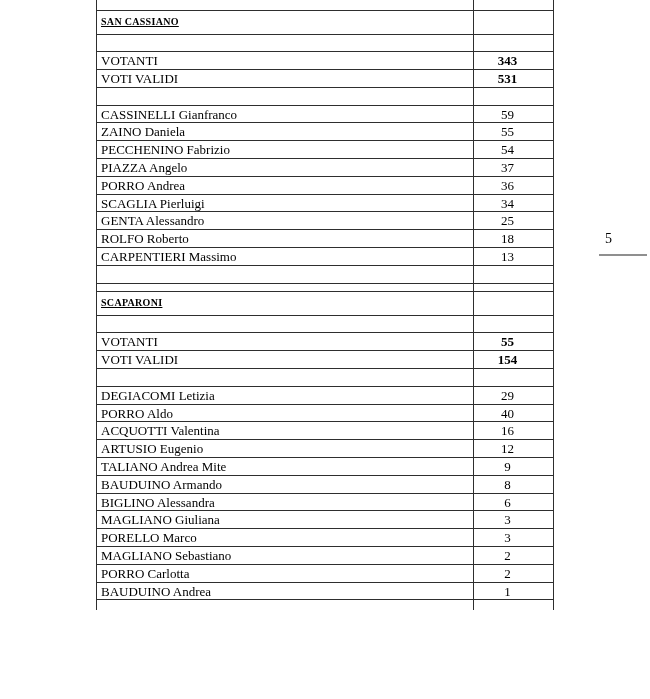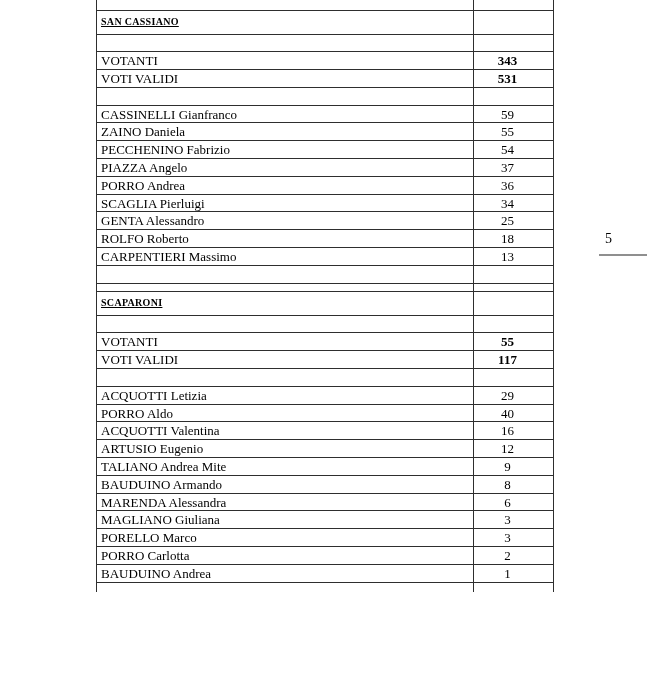--- a/index.html
+++ b/index.html
@@ -145,28 +145,28 @@
         <tr class="r-std">
           <td class="lbl"></td>
           <td class="val"></td>
         </tr>
         <tr class="r-std r-total">
           <td class="lbl">VOTANTI</td>
           <td class="val">55</td>
         </tr>
         <tr class="r-std r-total">
           <td class="lbl">VOTI VALIDI</td>
-          <td class="val">117</td>
-        </tr>
-        <tr class="r-std">
-          <td class="lbl"></td>
-          <td class="val"></td>
-        </tr>
-        <tr class="r-std">
-          <td class="lbl">ACQUOTTI Letizia</td>
+          <td class="val">154</td>
+        </tr>
+        <tr class="r-std">
+          <td class="lbl"></td>
+          <td class="val"></td>
+        </tr>
+        <tr class="r-std">
+          <td class="lbl">DEGIACOMI Letizia</td>
           <td class="val">29</td>
         </tr>
         <tr class="r-std">
           <td class="lbl">PORRO Aldo</td>
           <td class="val">40</td>
         </tr>
         <tr class="r-std">
           <td class="lbl">ACQUOTTI Valentina</td>
           <td class="val">16</td>
         </tr>
@@ -176,30 +176,34 @@
         </tr>
         <tr class="r-std">
           <td class="lbl">TALIANO Andrea Mite</td>
           <td class="val">9</td>
         </tr>
         <tr class="r-std">
           <td class="lbl">BAUDUINO Armando</td>
           <td class="val">8</td>
         </tr>
         <tr class="r-std">
-          <td class="lbl">MARENDA Alessandra</td>
+          <td class="lbl">BIGLINO Alessandra</td>
           <td class="val">6</td>
         </tr>
         <tr class="r-std">
           <td class="lbl">MAGLIANO Giuliana</td>
           <td class="val">3</td>
         </tr>
         <tr class="r-std">
           <td class="lbl">PORELLO Marco</td>
           <td class="val">3</td>
+        </tr>
+        <tr class="r-std">
+          <td class="lbl">MAGLIANO Sebastiano</td>
+          <td class="val">2</td>
         </tr>
         <tr class="r-std">
           <td class="lbl">PORRO Carlotta</td>
           <td class="val">2</td>
         </tr>
         <tr class="r-std">
           <td class="lbl">BAUDUINO Andrea</td>
           <td class="val">1</td>
         </tr>
         <tr class="r-spacer-bottom">

